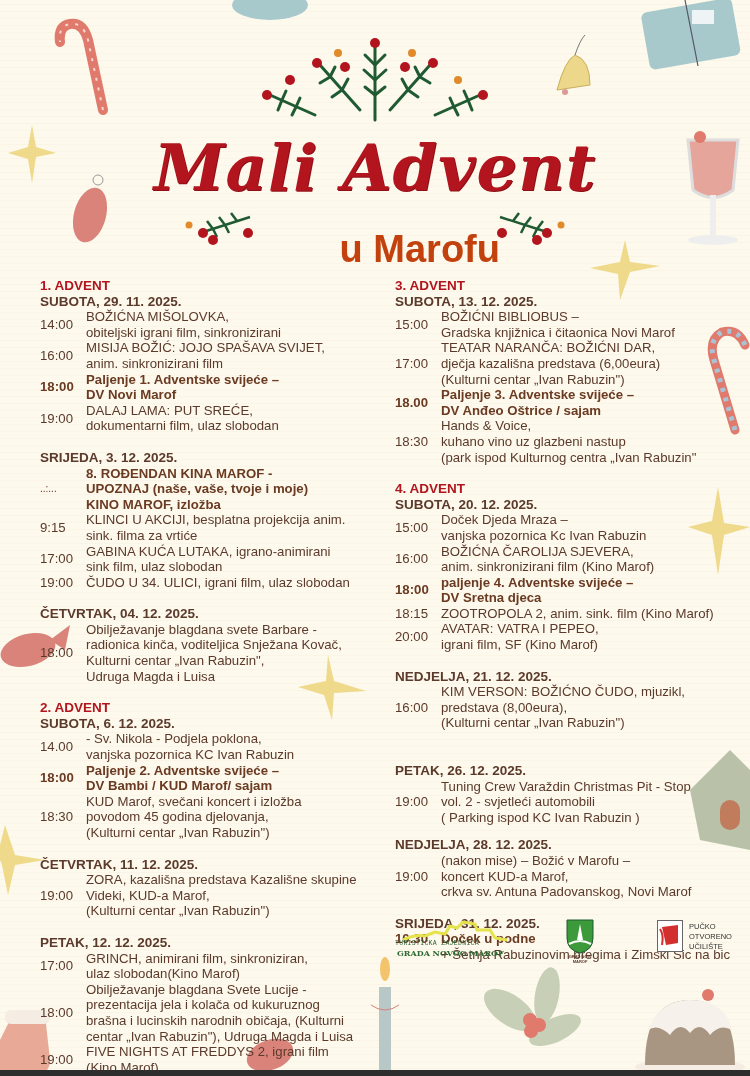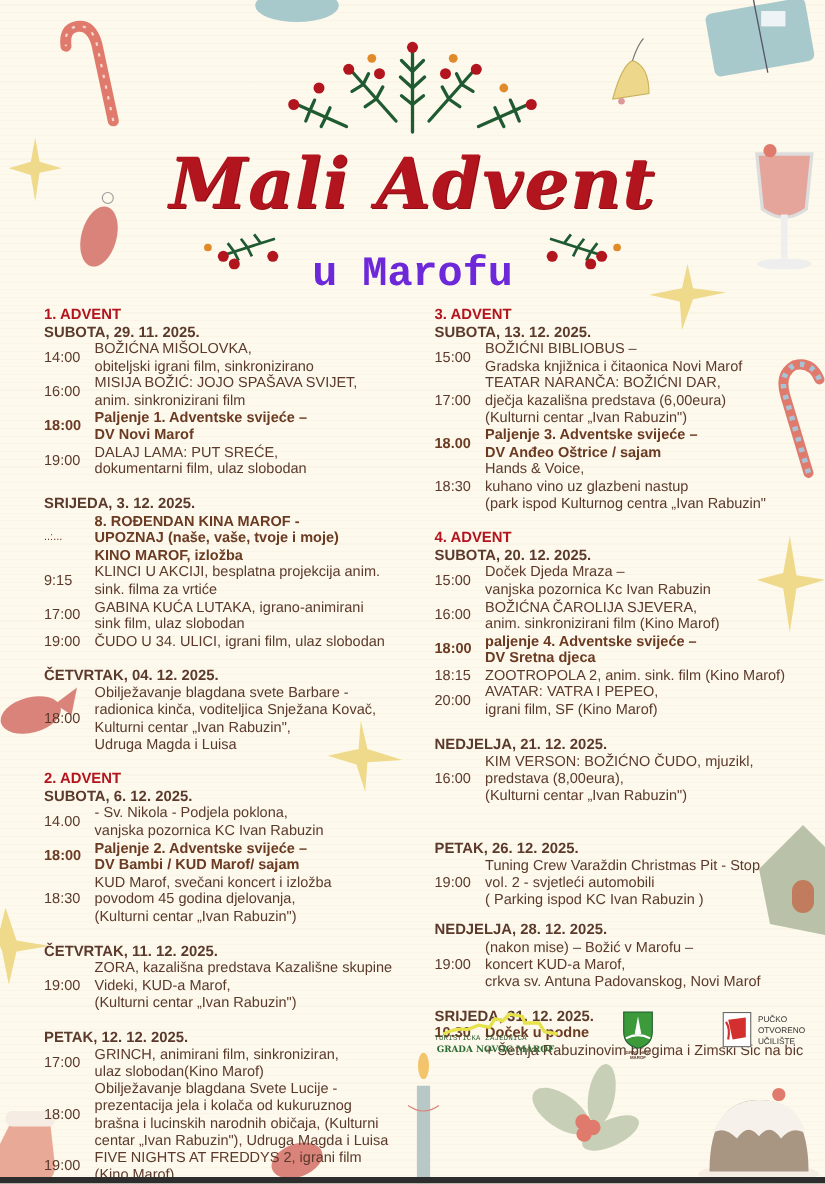--- a/index.html
+++ b/index.html
@@ -13,22 +13,22 @@
   }
   .deco { position: absolute; }
   .header { position: absolute; left: 0; top: 30px; width: 636px; height: 230px; }
   .title-main {
     position: absolute; left: 150px; top: 100px; width: 450px; text-align: center;
     font-family: "DejaVu Serif", serif; font-style: italic; font-weight: bold;
     font-size: 64px; color: #b3151f; letter-spacing: 1px;
     text-shadow: 1px 1px 0 #8e0f17;
   }
   .title-sub {
-    position: absolute; left: 250px; top: 198px; width: 250px; text-align: center;
-    font-family: Liberation Mono, monospace; font-weight: bold; font-size: 38px; color: #6d28d9;
+    position: absolute; left: 250px; top: 198px; width: 250px; text-align: right;
+    font-family: Liberation Sans, sans-serif; font-weight: bold; font-size: 38px; color: #c2410c;
   }
   .col { position: absolute; font-size: 13.2px; line-height: 15.6px; }
   .col.left { left: 40px; top: 278px; width: 330px; }
   .col.right { left: 395px; top: 278px; width: 345px; }
   .section { margin-bottom: 12px; }
   .advent { color: #b3151f; font-weight: bold; font-size: 13.5px; }
   .day { font-weight: bold; color: #5b3a2c; font-size: 13.5px; }
   .ev { display: flex; align-items: center; }
   .ev .t { width: 46px; flex: 0 0 46px; }
   .ev .d { flex: 1; white-space: pre-line; }
@@ -172,21 +172,21 @@
   </svg>
 </div>
 
 <div class="col left">
   <div class="section">
     <div class="advent">1. ADVENT</div>
     <div class="day">SUBOTA, 29. 11. 2025.</div>
     <div class="ev">
         <span class="t">14:00</span>
         <span class="d">BOŽIĆNA MIŠOLOVKA,
-obiteljski igrani film, sinkronizirano</span>
+obiteljski igrani film, sinkronizirani</span>
       </div>
     <div class="ev">
         <span class="t">16:00</span>
         <span class="d">MISIJA BOŽIĆ: JOJO SPAŠAVA SVIJET,
 anim. sinkronizirani film</span>
       </div>
     <div class="ev b">
         <span class="t">18:00</span>
         <span class="d">Paljenje 1. Adventske svijeće –
 DV Novi Marof</span>

